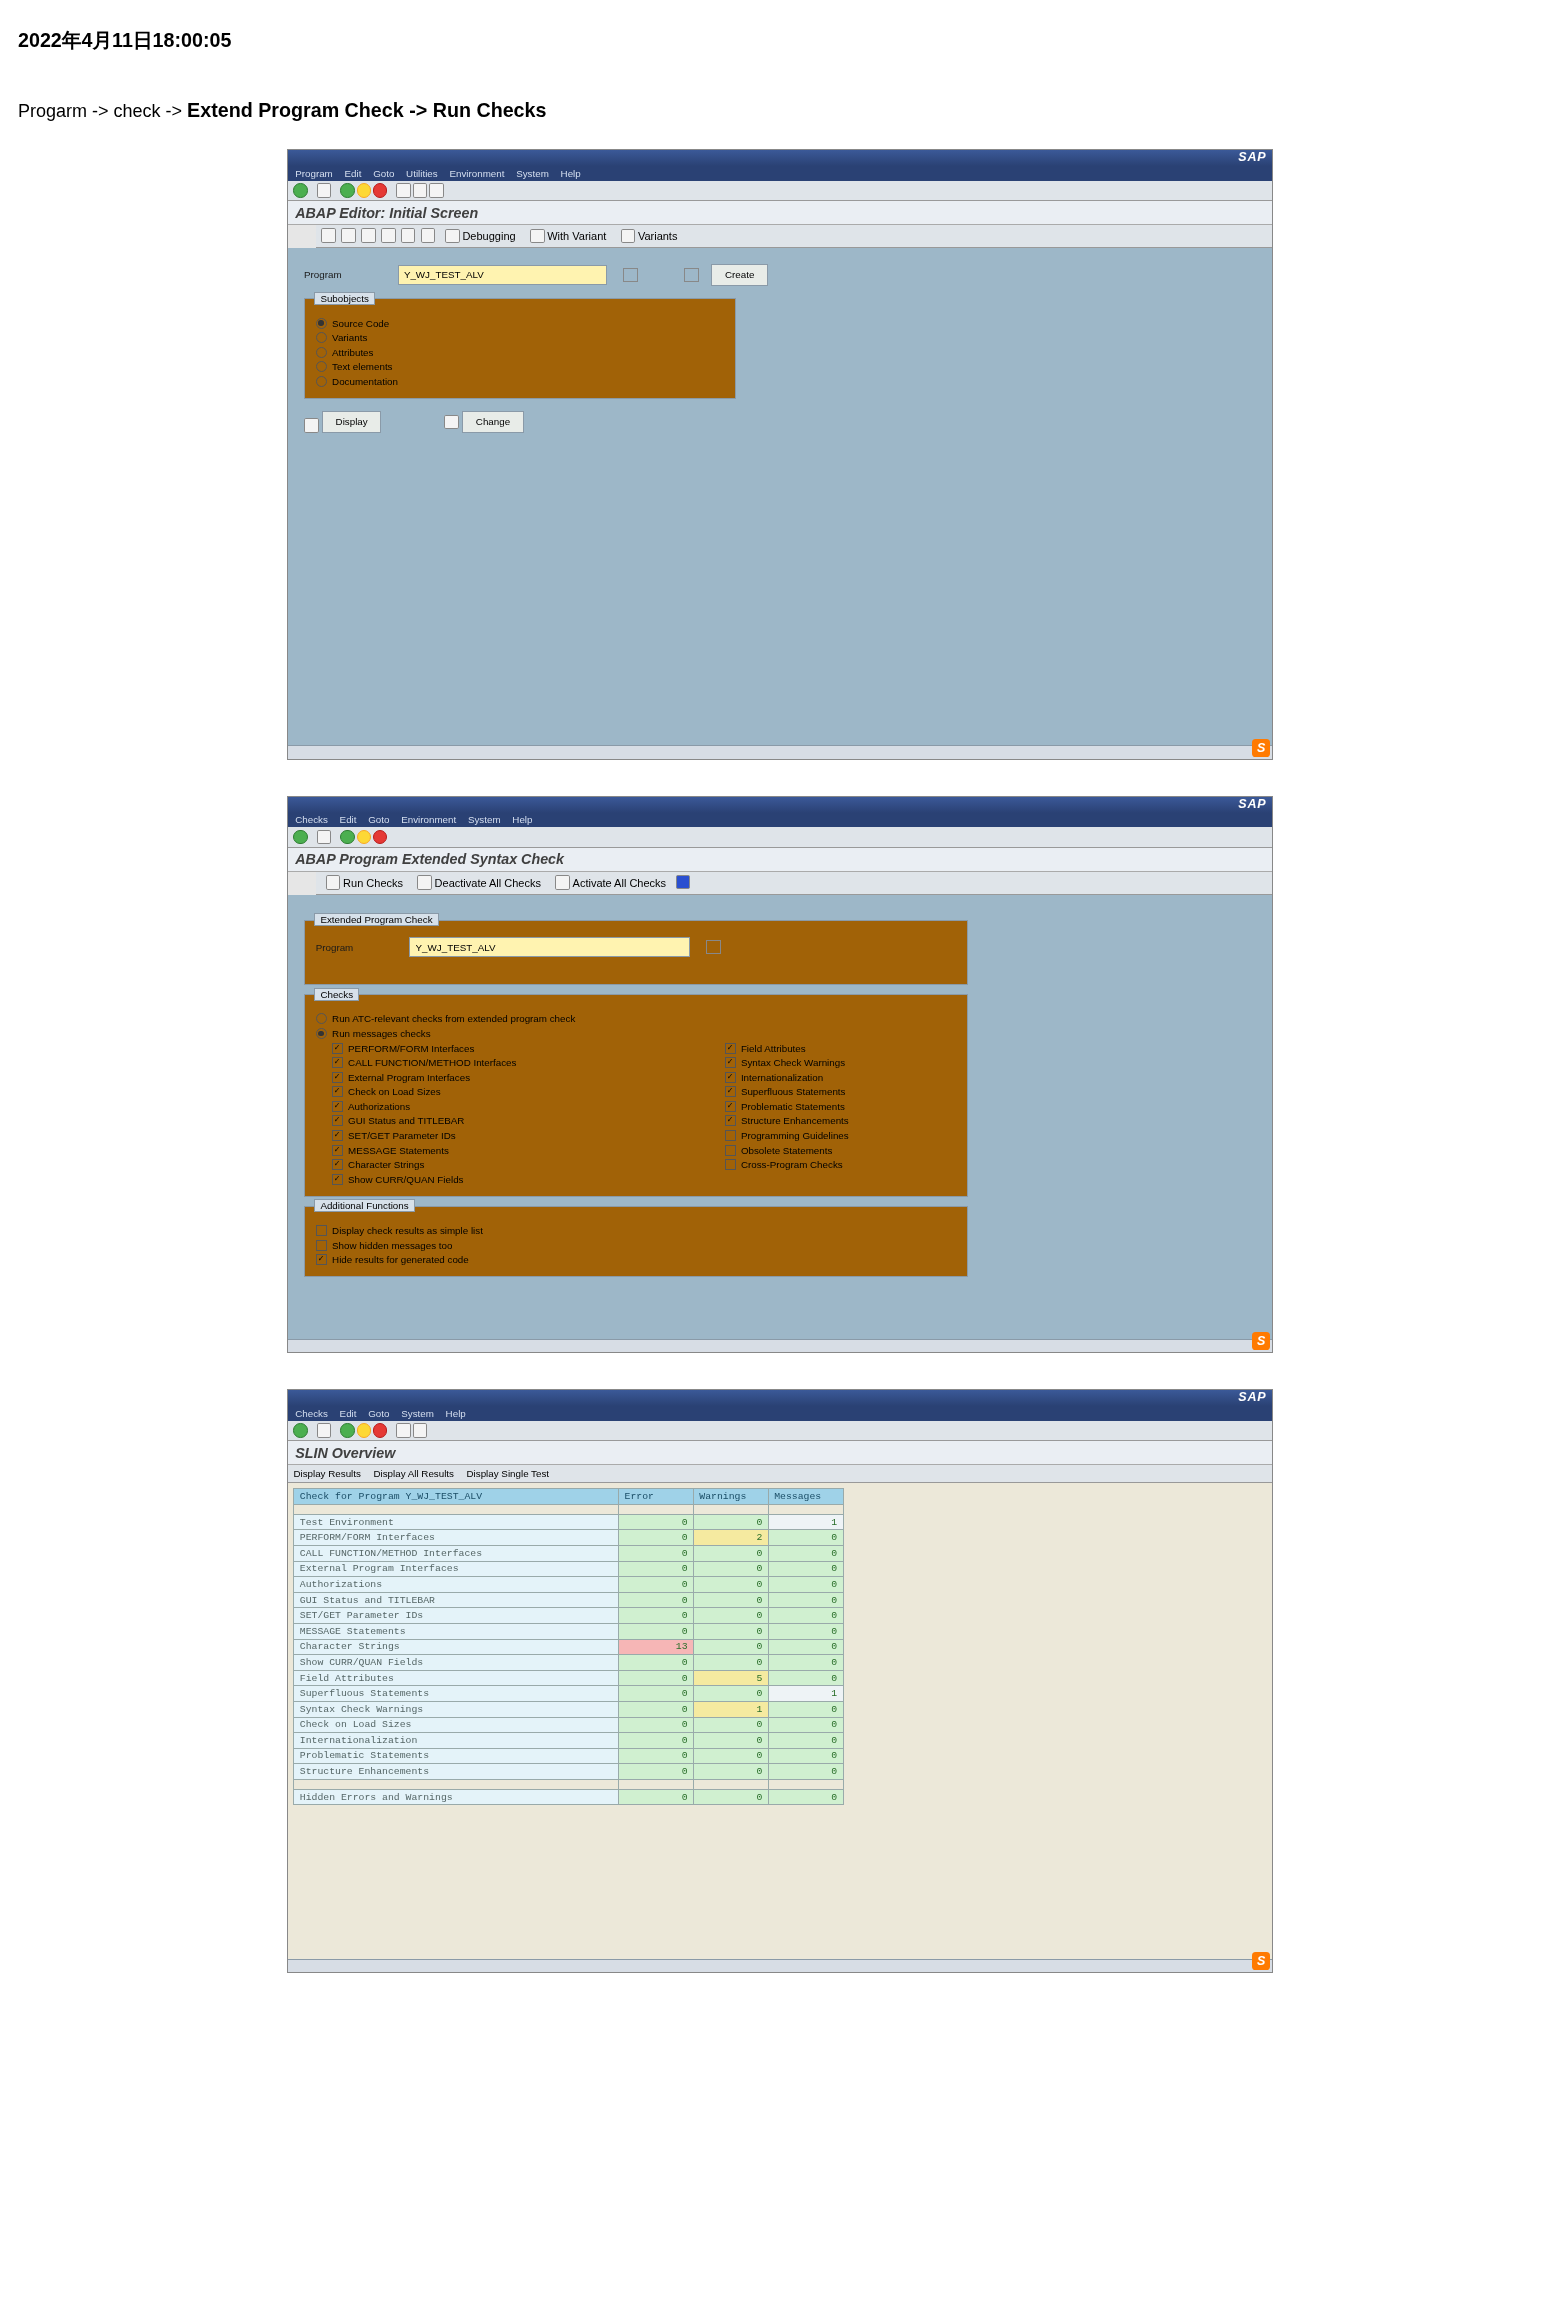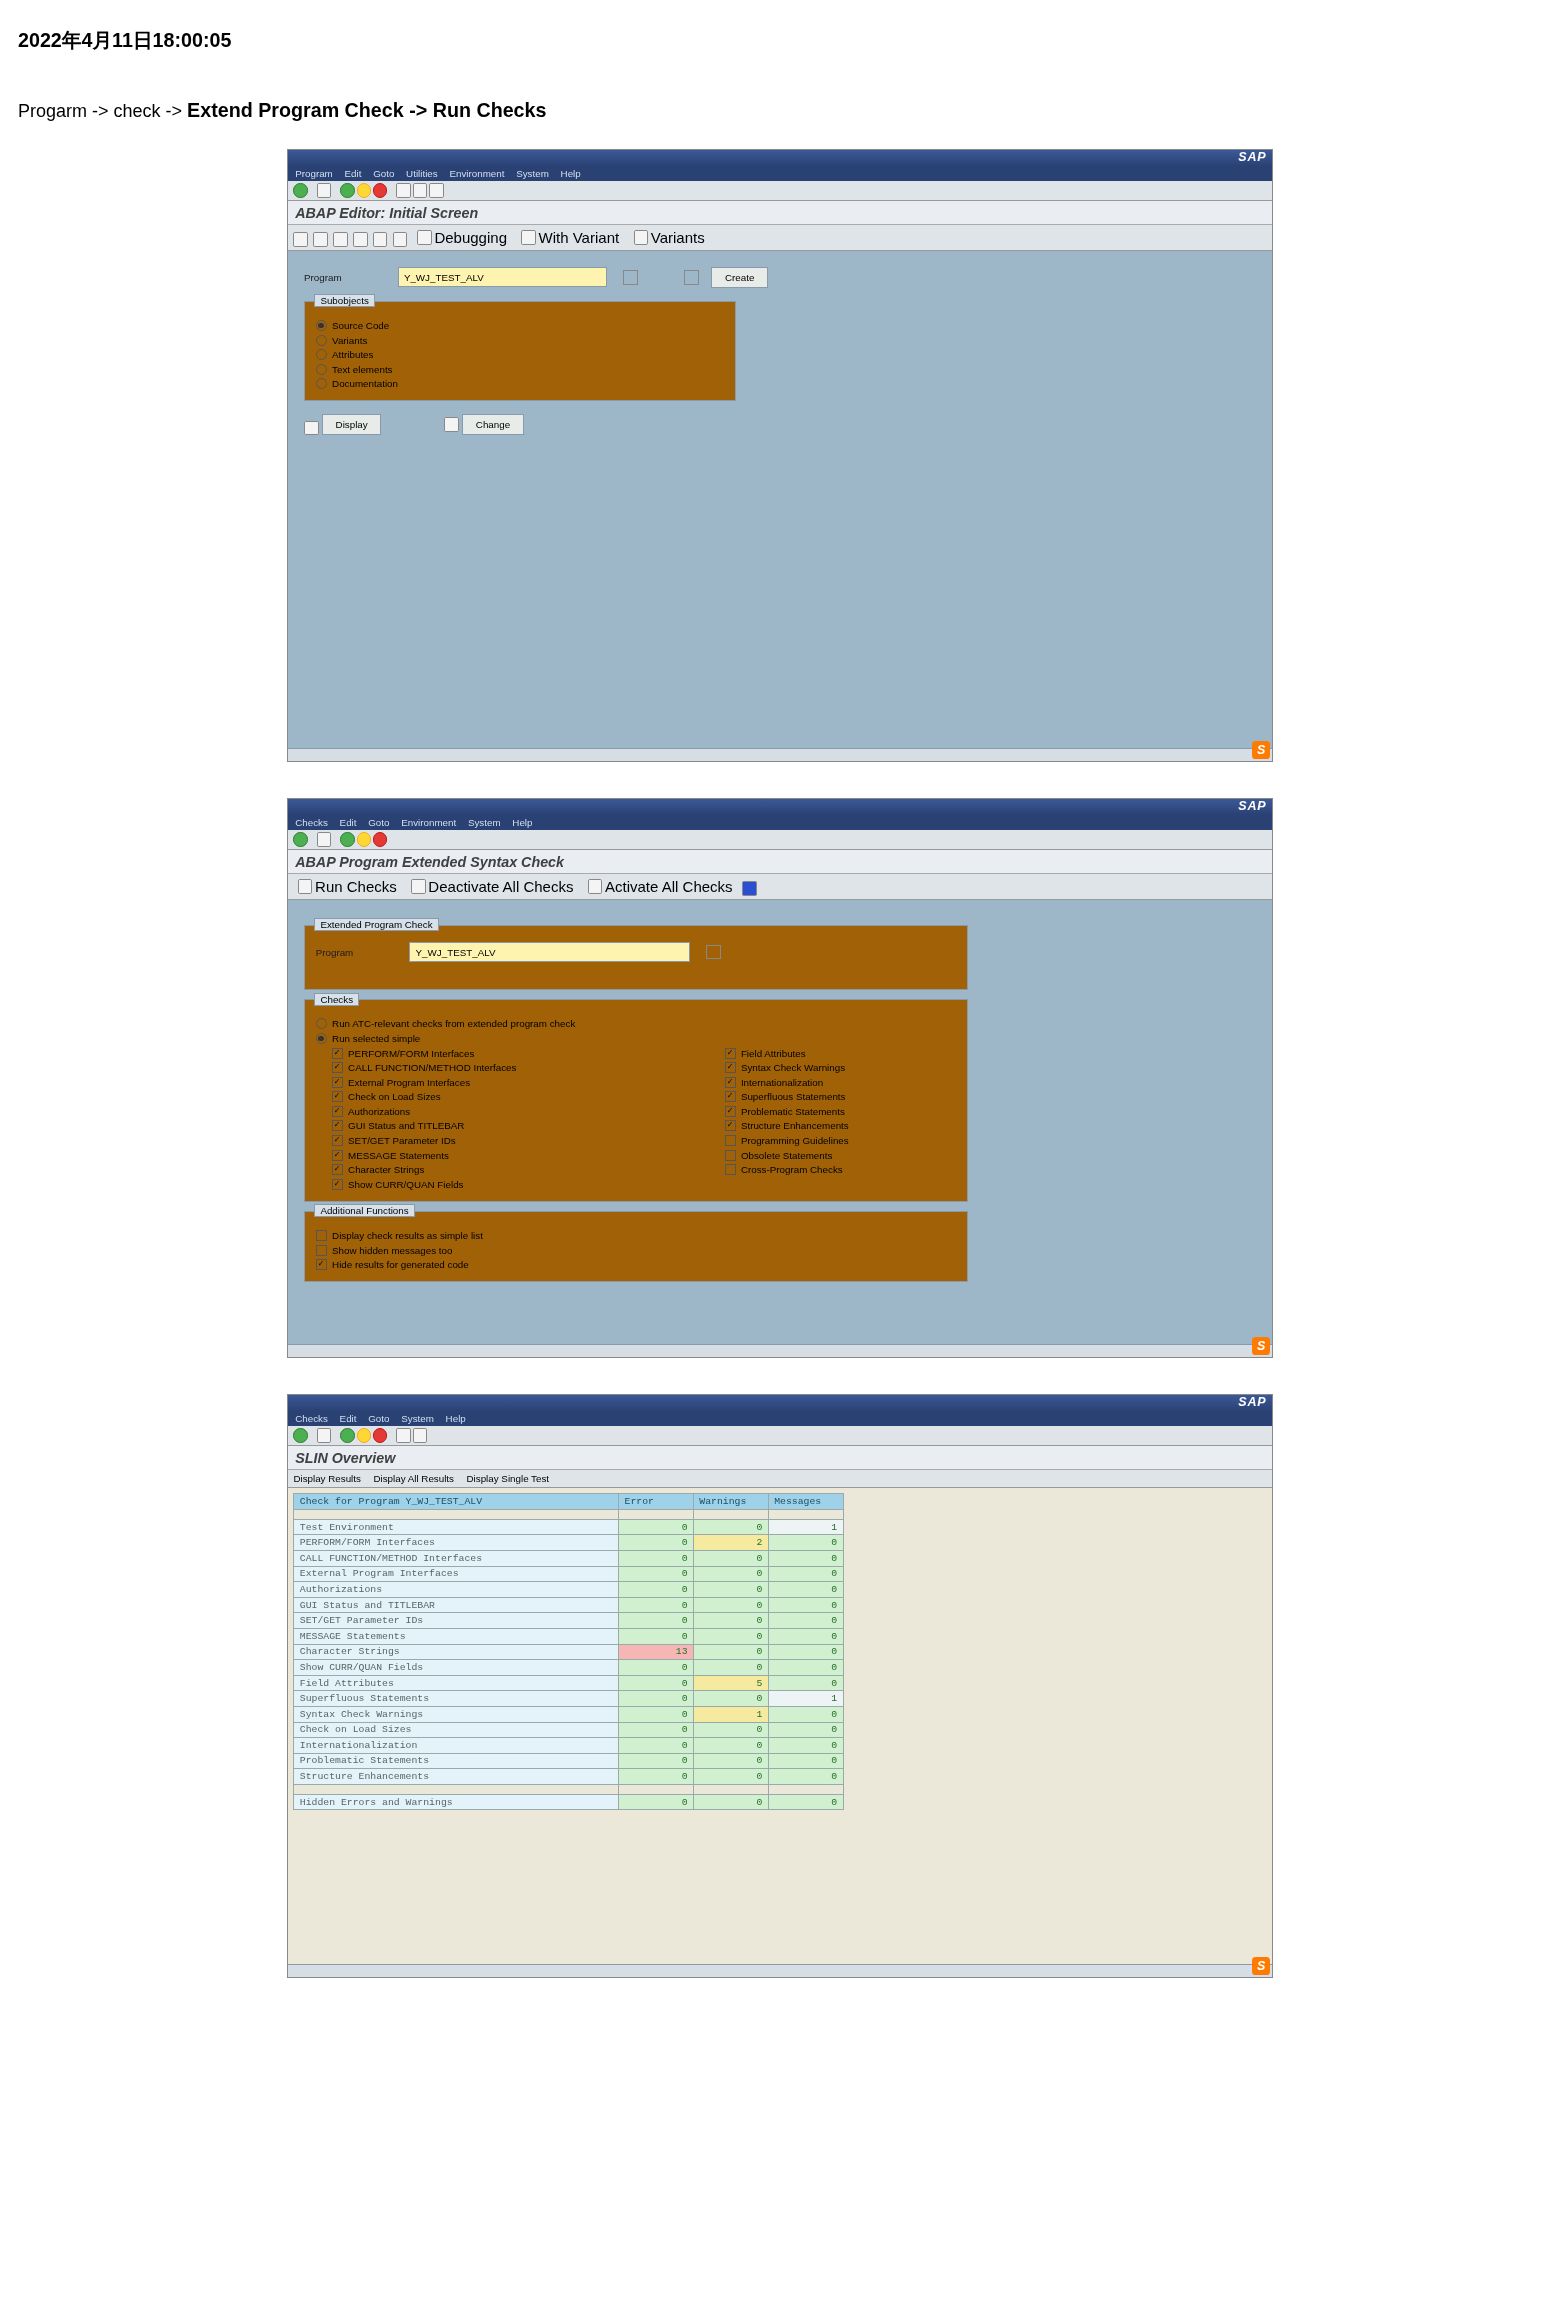--- a/index.html
+++ b/index.html
@@ -11,21 +11,21 @@
 .sap-titlebar .sap-logo { position:absolute; right:5.4px; top:0; font-weight:bold; font-style:italic; color:#fff; font-size:12.5px; letter-spacing:0.9px; }
 .sap-menubar { background:#2a4174; color:#d5dff0; padding:1.8px 7.2px; font-size:9.8px; }
 .sap-menubar span { margin-right:9px; cursor:default; }
 .sap-toolbar { background:#dfe4e9; border-bottom:0.9px solid #999; padding:1.8px 5.4px; height:16px; display:flex; align-items:center; gap:1.8px; }
 .tb-ico { width:12.5px; height:12.5px; display:inline-block; border:0.9px solid #888; background:#f4f4f4; border-radius:1.8px; }
 .tb-ico.green { background:#4caf50; border-color:#2e7d32; border-radius:50%; }
 .tb-ico.red { background:#e53935; border-color:#b71c1c; border-radius:50%; }
 .tb-ico.yellow { background:#fdd835; border-color:#f9a825; border-radius:50%; }
 .tb-sep { width:5.4px; }
 .screen-title { background:#eaeef3; color:#404040; font-weight:bold; font-style:italic; font-size:14.3px; padding:3.6px 7.2px; border-bottom:0.9px solid #aaa; }
-.app-toolbar { background:#dfe4e9; border-bottom:0.9px solid #999; padding:2.7px 5.4px; display:flex; align-items:flex-end; gap:5.4px; font-size:15px; }
+.app-toolbar { background:#dfe4e9; border-bottom:0.9px solid #999; padding:2.7px 5.4px; display:flex; align-items:flex-start; gap:5.4px; font-size:11px;margin-left:28px; }
 .app-toolbar .tbtn { display:inline-flex; align-items:center; gap:2.7px; padding:0.9px 4.5px; cursor:default; }
 .canvas { background:#9db7c8; min-height:465px; padding:16px; position:relative; }
 .field-row { display:flex; align-items:center; gap:12.5px; margin-bottom:12.5px; }
 .field-label { width:81px; color:#1a1a1a; }
 .text-input { background:#fff3b0; border:0.9px solid #8a9aa8; padding:1.8px 5.4px; width:197px; height:14.3px; font-family:inherit; font-size:9.8px; }
 .btn { background:#e8ece8; border:0.9px solid #8a9aa8; padding:1.8px 12.5px; height:16px; display:inline-flex; align-items:center; font-size:9.8px; cursor:default; }
 .groupbox { background:#a16207; border:0.9px solid #8a9aa8; margin-top:9px; }
 .groupbox-title { position:relative; top:-7.2px; left:9px; background:#d7e1ea; display:inline-block; padding:0 5.4px; font-size:9.8px; border:0.9px solid #8a9aa8; }
 .groupbox-body { padding:3.6px 10.7px 9px 10.7px; }
 .radio-line,.check-line { display:flex; align-items:center; gap:5.4px; padding:1.8px 0; font-size:9.8px; }
@@ -208,21 +208,21 @@
     </div>
     <div class="groupbox" style="width:662px;">
       <span class="groupbox-title">Checks</span>
       <div class="groupbox-body">
         <div class="radio-line">
             <span class="radio"></span>
             <span>Run ATC-relevant checks from extended program check</span>
           </div>
         <div class="radio-line">
             <span class="radio sel"></span>
-            <span>Run selected simple</span>
+            <span>Run messages checks</span>
           </div>
         <div class="two-col" style="padding-left:16px;">
           <div class="col" id="s2-left">
               <div class="check-line">
                 <span class="check sel"></span>
                 <span>PERFORM/FORM Interfaces</span>
               </div>
               <div class="check-line">
                 <span class="check sel"></span>
                 <span>CALL FUNCTION/METHOD Interfaces</span>

